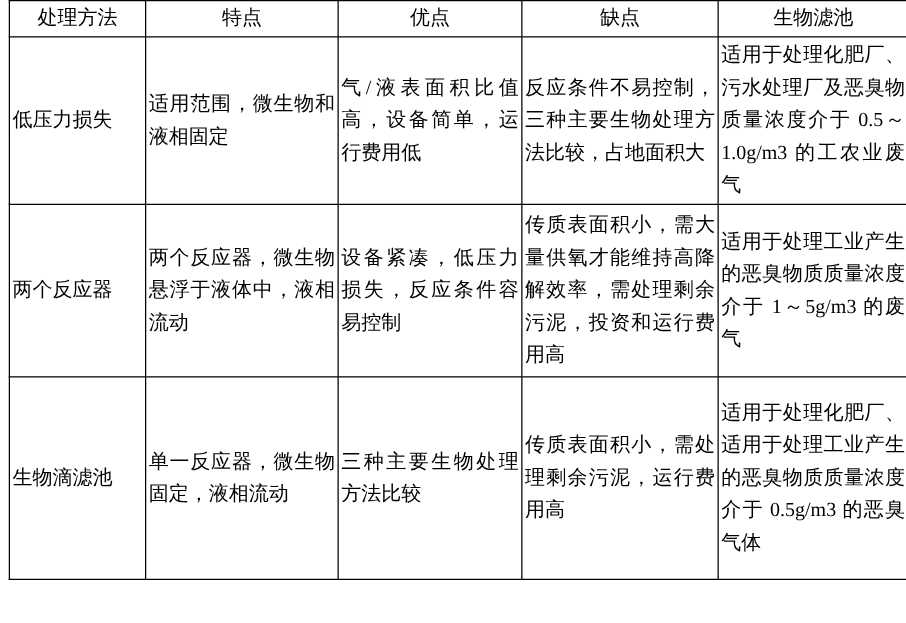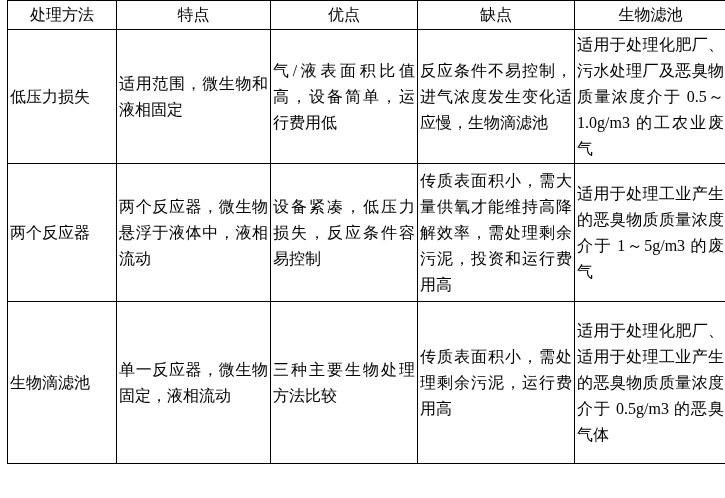--- a/index.html
+++ b/index.html
@@ -82,21 +82,21 @@
         <th>优点</th>
         <th>缺点</th>
         <th>生物滤池</th>
       </tr>
     </thead>
     <tbody>
       <tr class="body-row-1">
         <td class="cell-method">低压力损失</td>
         <td class="cell-feature">适用范围，微生物和液相固定</td>
         <td class="cell-advantage">气/液表面积比值高，设备简单，运行费用低</td>
-        <td class="cell-disadvantage">反应条件不易控制，进气浓度发生变化适应慢，生物滴滤池</td>
+        <td class="cell-disadvantage">反应条件不易控制，三种主要生物处理方法比较，占地面积大</td>
         <td class="cell-scope">适用于处理化肥厂、污水处理厂及恶臭物质量浓度介于 0.5～1.0g/m3 的工农业废气</td>
       </tr>
       <tr class="body-row-2">
         <td class="cell-method">两个反应器</td>
         <td class="cell-feature">两个反应器，微生物悬浮于液体中，液相流动</td>
         <td class="cell-advantage">设备紧凑，低压力损失，反应条件容易控制</td>
         <td class="cell-disadvantage">传质表面积小，需大量供氧才能维持高降解效率，需处理剩余污泥，投资和运行费用高</td>
         <td class="cell-scope">适用于处理工业产生的恶臭物质质量浓度介于 1～5g/m3 的废气</td>
       </tr>
       <tr class="body-row-3">

